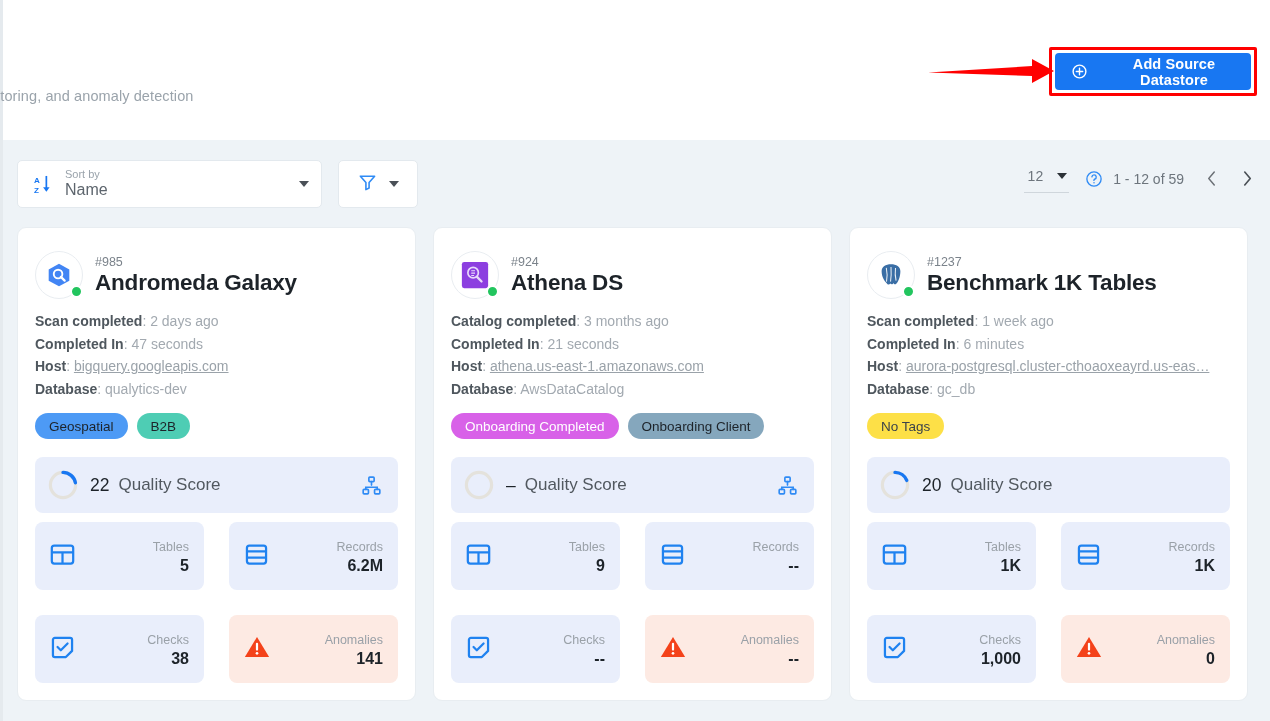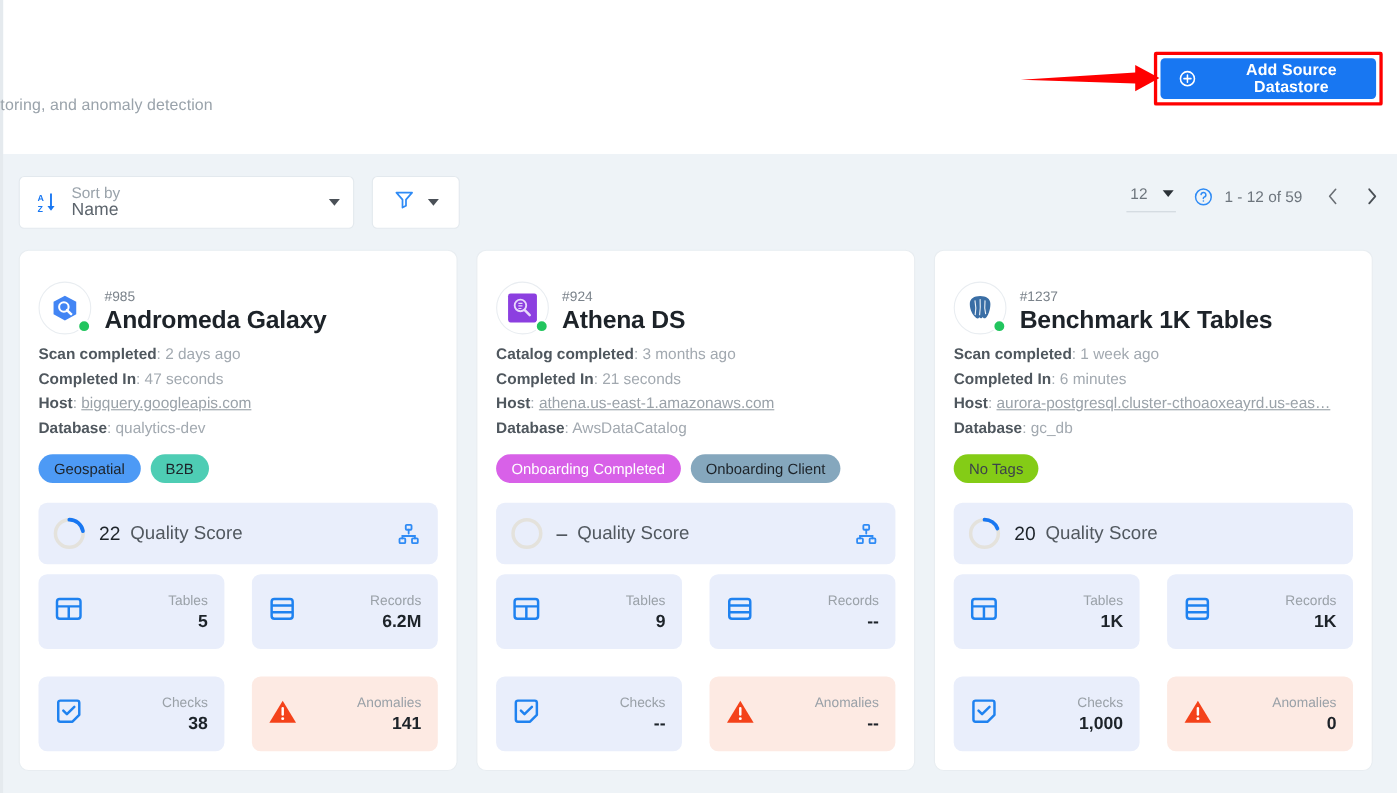--- a/index.html
+++ b/index.html
@@ -73,21 +73,21 @@
     width: 305px; height: 48px;
     background: #fff;
     border: 1px solid #e3e9ee;
     border-radius: 5px;
     display: flex; align-items: center;
     padding: 0 12px 0 16px;
     cursor: pointer;
   }
   .sort-icon { flex: 0 0 auto; margin-right: 12px; display:flex; }
   .sort-texts { flex: 1 1 auto; line-height: 1.05; }
-  .sort-label { font-size: 14px; color: #9aa3ab; display: block; }
+  .sort-label { font-size: 11px; color: #9aa3ab; display: block; }
   .sort-value { font-size: 16px; color: #5d656d; display: block; margin-top: 1px;}
   .caret { width: 0; height: 0; border-left: 5px solid transparent;
            border-right: 5px solid transparent; border-top: 6px solid #4a5057; }
   .filter-box {
     position: absolute; left: 321px; top: 0;
     width: 80px; height: 48px;
     background: #fff;
     border: 1px solid #e3e9ee;
     border-radius: 5px;
     display: flex; align-items: center; justify-content: center;
@@ -127,21 +127,21 @@
     width: 399px;
     min-height: 472px;
     background: #fff;
     border: 1px solid #e8edf1;
     border-radius: 9px;
     padding: 18px 17px 17px 17px;
     position: relative;
     overflow: hidden;
     flex: 0 0 auto;
   }
-  .card-head { display: flex; align-items: flex-end; gap: 12px; height: 58px;}
+  .card-head { display: flex; align-items: center; gap: 12px; height: 58px;}
   .avatar-wrap { position: relative; width: 48px; height: 48px; flex: 0 0 auto; }
   .avatar {
     width: 48px; height: 48px; border-radius: 50%;
     border: 1px solid #e9edf1; background: #fff;
     display: flex; align-items: center; justify-content: center;
   }
   .status-dot {
     position: absolute; right: 0px; bottom: 1px;
     width: 13px; height: 13px; border-radius: 50%;
     background: #22c55e; border: 2px solid #fff;
@@ -487,21 +487,21 @@
       <b>Completed In</b><span>: </span><span class="">6 minutes</span>
     </div>
     <div class="meta-row">
       <b>Host</b><span>: </span><span class="meta-link">aurora-postgresql.cluster-cthoaoxeayrd.us-eas…</span>
     </div>
     <div class="meta-row">
       <b>Database</b><span>: </span><span class="">gc_db</span>
     </div>
           </div>
     <div class="tags">
-    <span class="tag" style="background:#84cc16;color:#3c434a;">No Tags</span>
+    <span class="tag" style="background:#fde047;color:#3c434a;">No Tags</span>
           </div>
     <div class="score-bar">
       <span class="ring"><svg width="30" height="30" viewBox="0 0 30 30">
     <circle cx="15" cy="15" r="12.6" fill="none" stroke="#e4e2dc" stroke-width="3.2"></circle>
     <circle cx="15" cy="15" r="12.6" fill="none" stroke="#1877f2" stroke-width="3.4" stroke-dasharray="15.041945625387928 64.12618924507485" stroke-linecap="round" transform="rotate(-90 15 15)"></circle>
   </svg></span>
       <span class="score-num">20</span>
       <span class="score-label">Quality Score</span>
 
     </div>

